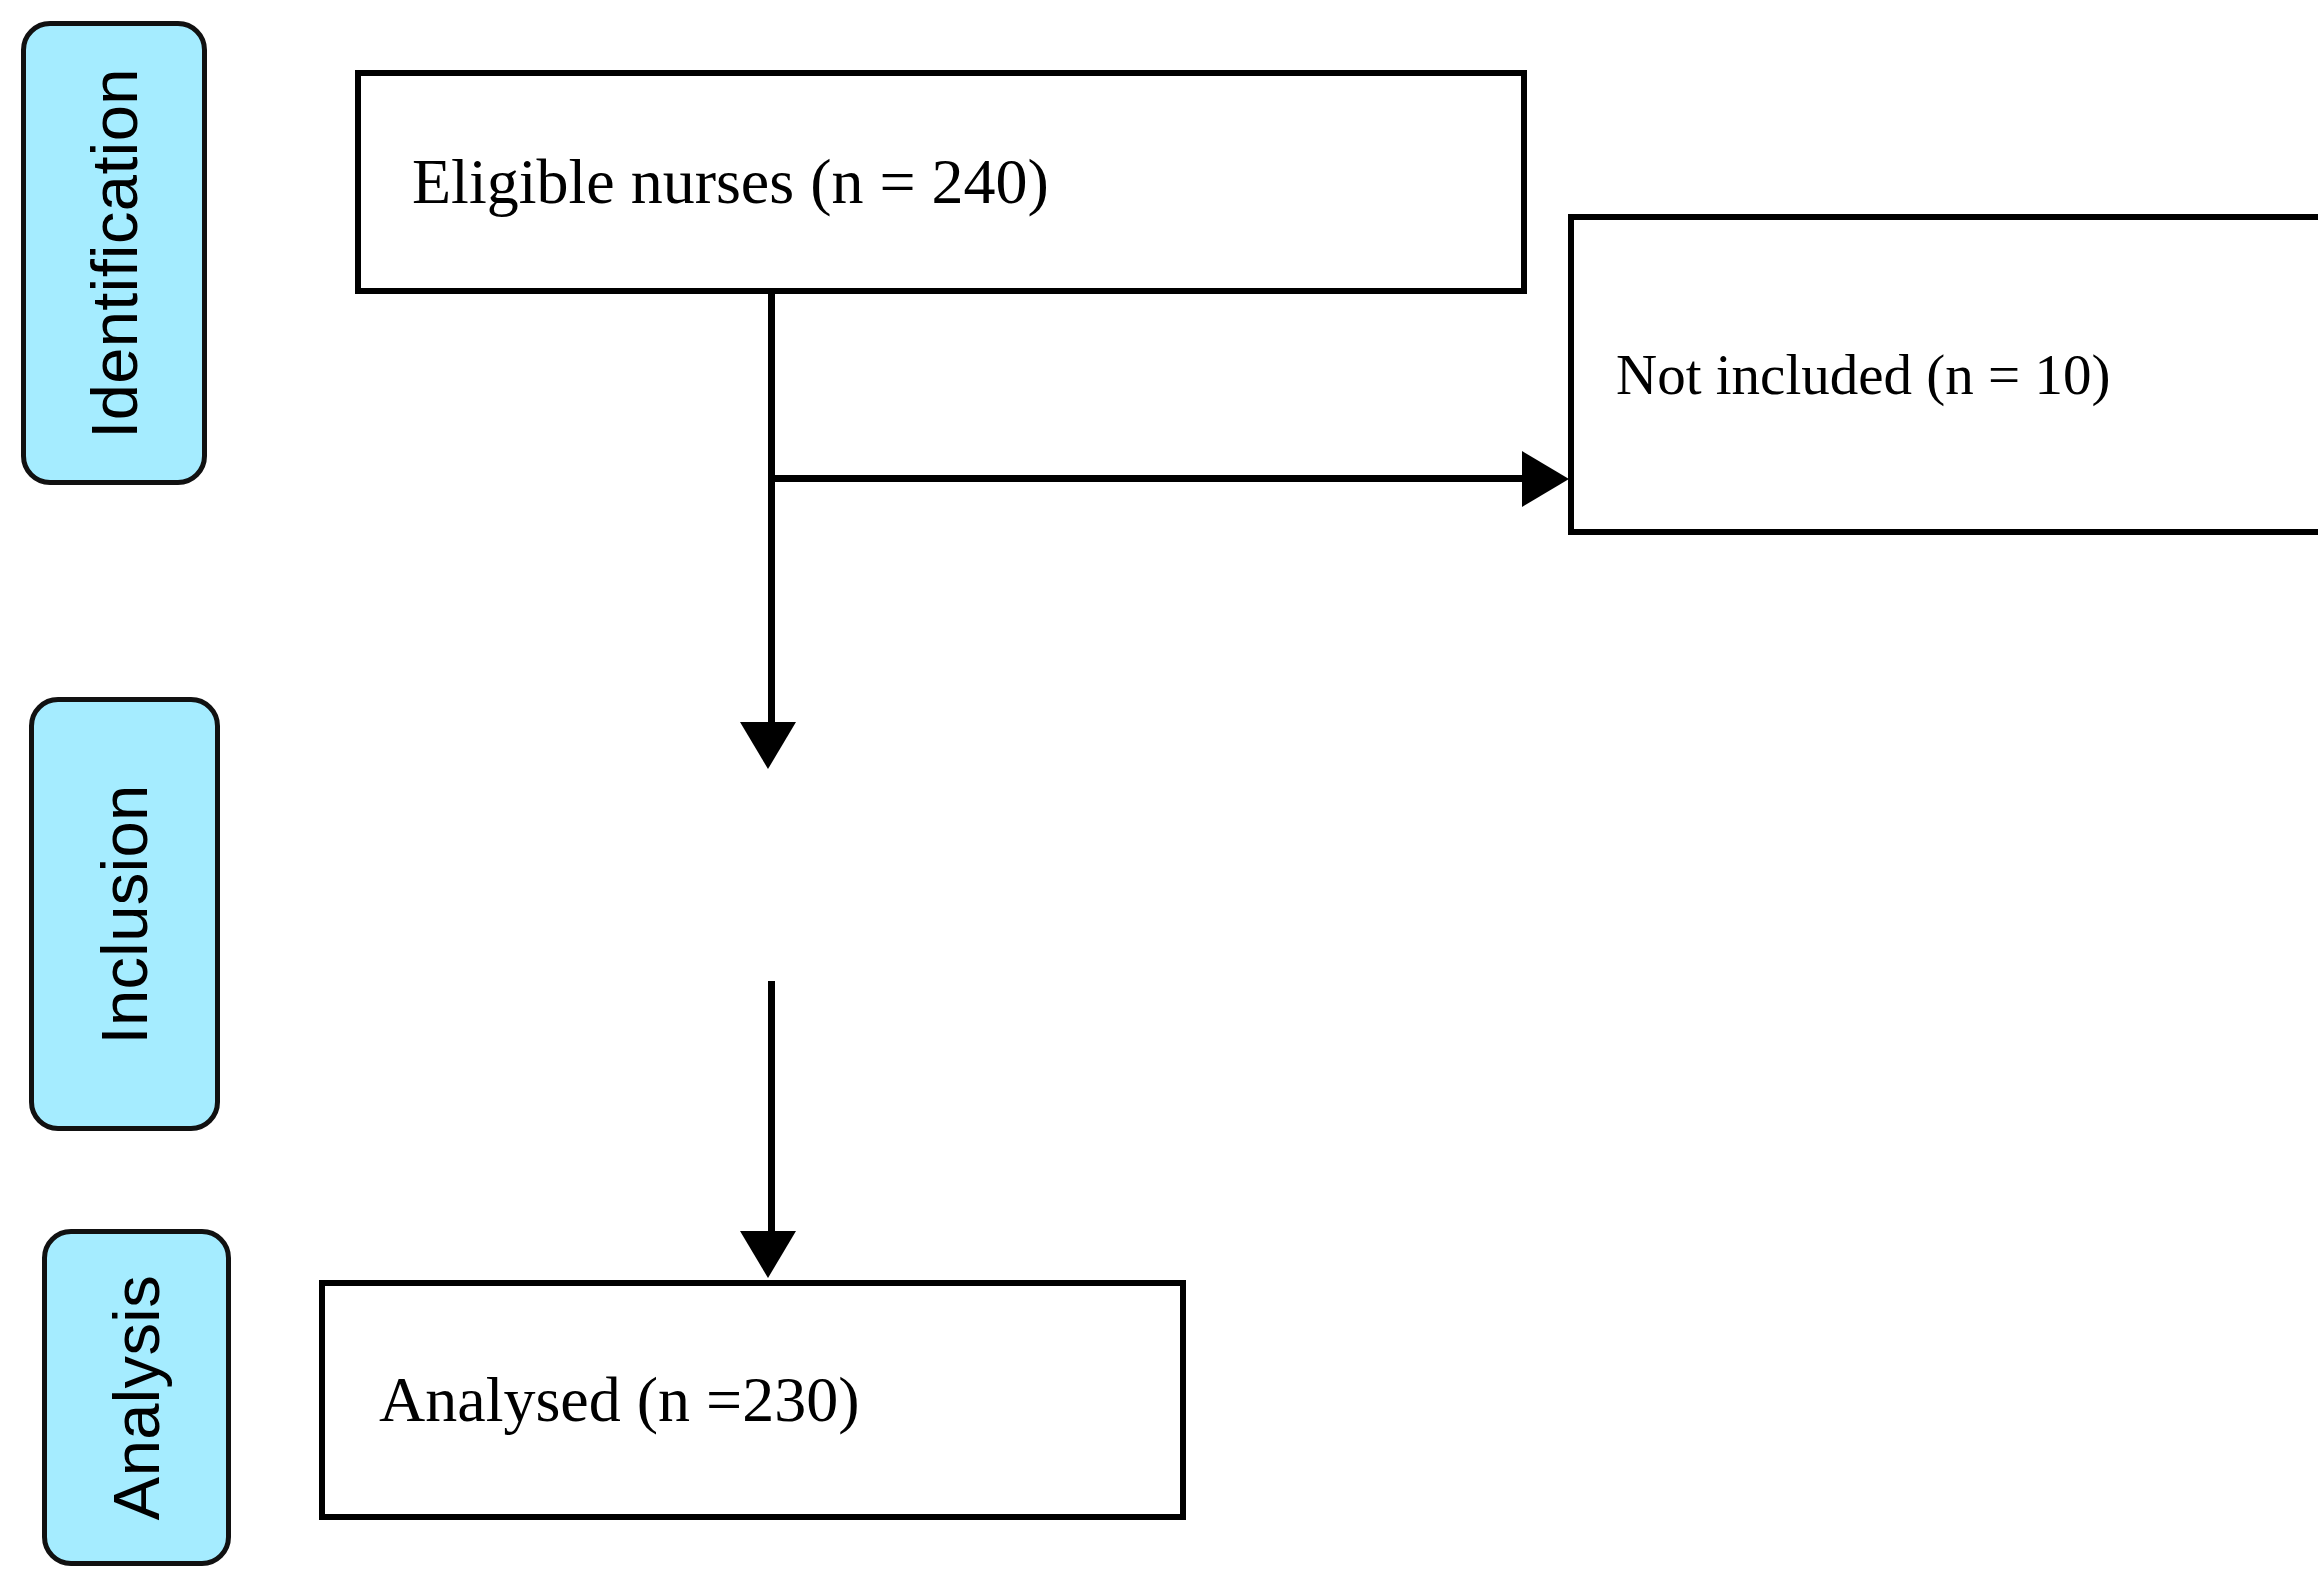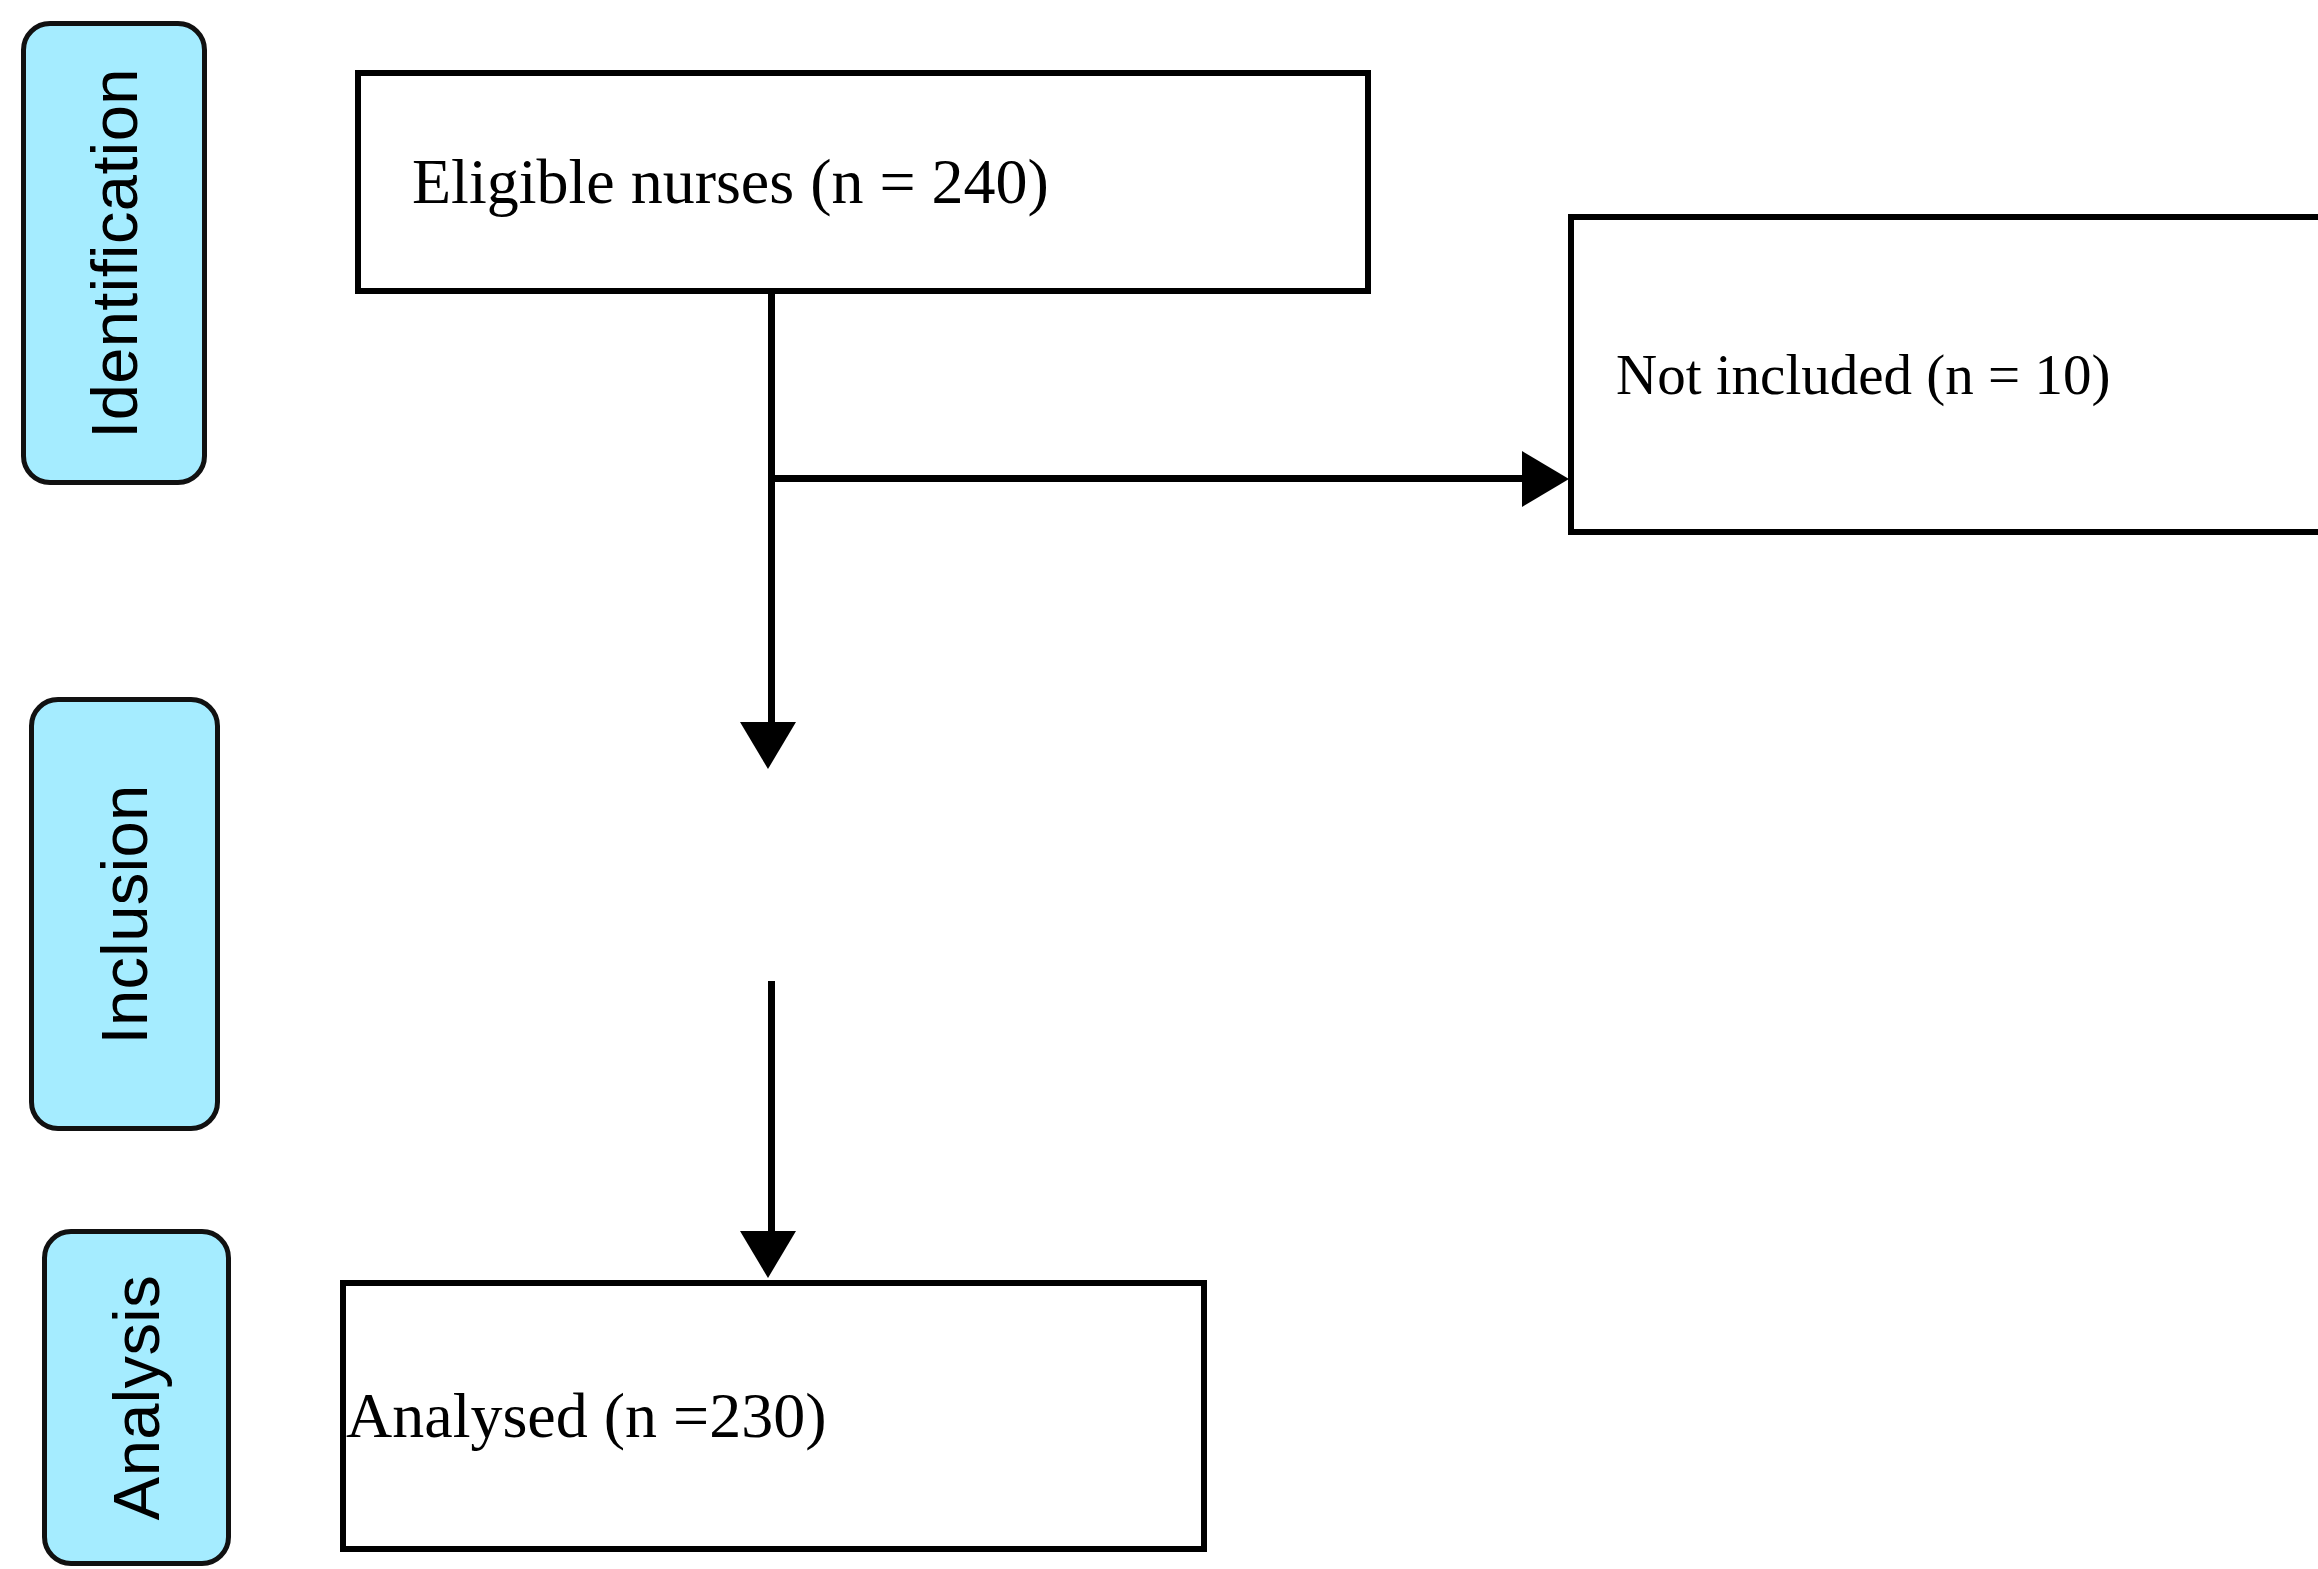--- a/index.html
+++ b/index.html
@@ -52,23 +52,23 @@
     display: flex;
     align-items: center;
   }
   .flowbox-text {
     font-family: "Liberation Serif", "DejaVu Serif", serif;
     font-size: 64px;
     color: #000000;
     line-height: 1.0;
     white-space: nowrap;
   }
-  #box-eligible { left: 355px;  top: 70px;   width: 1016px; height: 224px; padding-left: 51px; }
+  #box-eligible { left: 355px;  top: 70px;   width: 1172px; height: 224px; padding-left: 51px; }
   #box-included { left: 338px;  top: 766px; width: 1044px; height: 215px; padding-left: 51px; }
-  #box-analysed { left: 340px;  top: 1280px; width: 867px; height: 272px; }
+  #box-analysed { left: 319px;  top: 1280px; width: 867px; height: 240px; padding-left: 54px; }
 
   #box-excluded {
     left: 1568px; top: 214px; width: 878px; height: 321px;
     padding-left: 42px; padding-right: 15px;
     align-items: center;
   }
   .excluded-lines {
     display: flex;
     flex-direction: column;
     gap: 29px;

